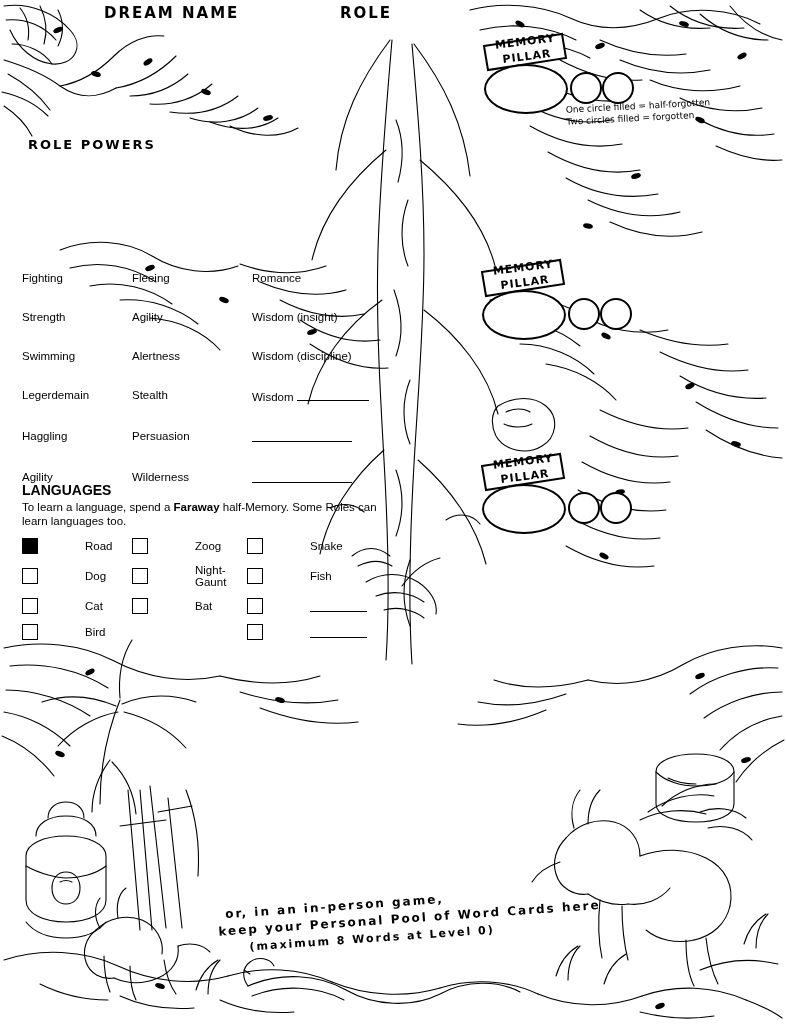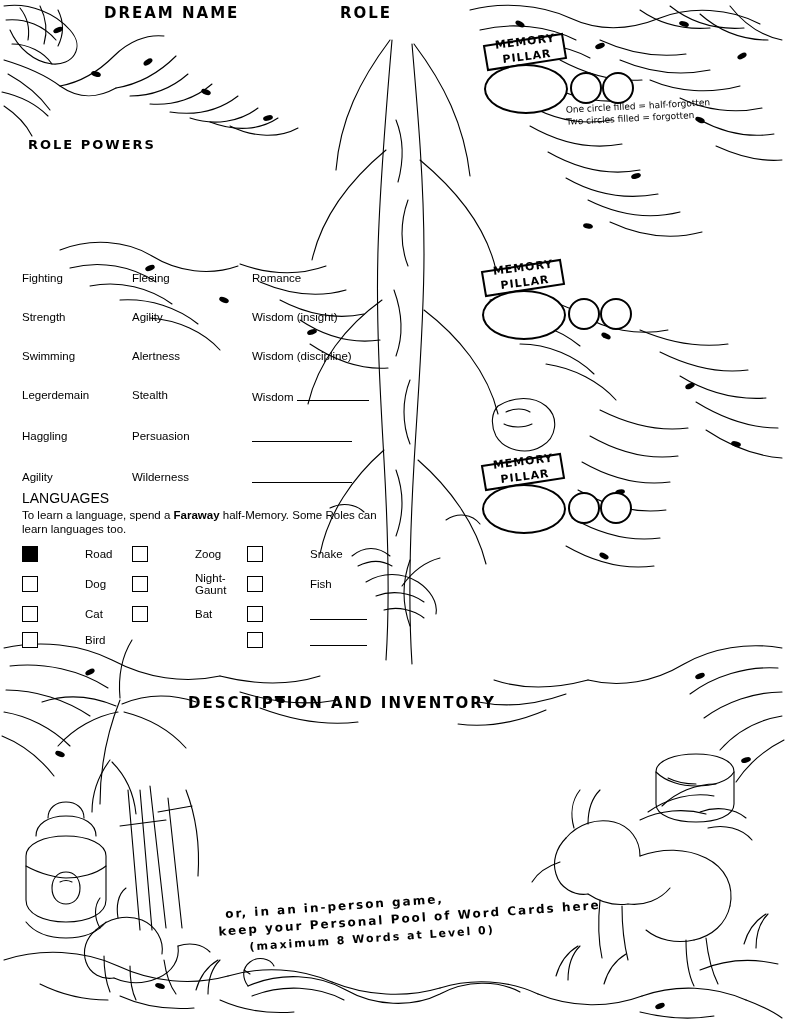--- a/index.html
+++ b/index.html
@@ -69,21 +69,21 @@
     margin:0 0 2px 0;font-size:14px;font-weight:700;letter-spacing:.3px;
   }
   #skills-block .intro{font-size:11.5px;line-height:14px;margin-bottom:12px;}
   .skill-grid{display:grid;grid-template-columns:110px 120px 130px;row-gap:27px;}
   .skill-cell{font-size:11.5px;}
   .skill-line{display:inline-block;width:72px;border-bottom:1px solid #000;height:11px;}
   .skill-blank{display:inline-block;width:100px;border-bottom:1px solid #000;height:11px;}
 
   
   #lang-block{position:absolute;left:22px;top:478px;width:360px;}
-  #lang-block h2{margin:12px 0 2px 0;font-size:14px;font-weight:400;}
+  #lang-block h2{margin:4px 0 2px 0;font-size:14px;font-weight:700;}
   #lang-block .intro{font-size:11.5px;line-height:14px;margin-bottom:10px;}
   .lang-grid{display:grid;grid-template-columns:110px 115px 120px;row-gap:10px;}
   .lang-item{display:flex;align-items:center;font-size:11.5px;gap:39px;}
   .chk{
     width:14px;height:14px;border:1.5px solid #000;background:#fff;
     margin-right:8px;flex:0 0 auto;
   }
   .chk.filled{background:#000;}
   .lang-write{display:inline-block;width:74px;border-bottom:1px solid #000;height:11px;}
 
@@ -343,21 +343,20 @@
         <ellipse cx="746" cy="760" rx="5" ry="2.6" transform="rotate(-18 746 760)"></ellipse>
         <ellipse cx="160" cy="986" rx="5" ry="2.6" transform="rotate(16 160 986)"></ellipse>
         <ellipse cx="660" cy="1006" rx="5" ry="2.6" transform="rotate(-22 660 1006)"></ellipse>
       </g>
     </svg>
   </div>
 
   <div class="hand" id="dream-name-label">DREAM NAME</div>
   <div class="hand" id="role-label">ROLE</div>
   <div class="hand" id="role-powers-label">ROLE POWERS</div>
-  <div class="hand" id="description-label">DESCRIPTION AND INVENTORY</div>
 
   <div class="pillar" id="pillar-1">
     <svg class="ribbon" viewBox="0 0 86 46" xmlns="http://www.w3.org/2000/svg">
       <path d="M2,14 L80,2 L84,26 L6,38 Z" fill="#fff" stroke="#000" stroke-width="2"></path>
     </svg>
     <div class="ribbon-text">
       <span>MEMORY</span><br>
       <span>PILLAR</span>
     </div>
     <div class="bigoval"></div>

